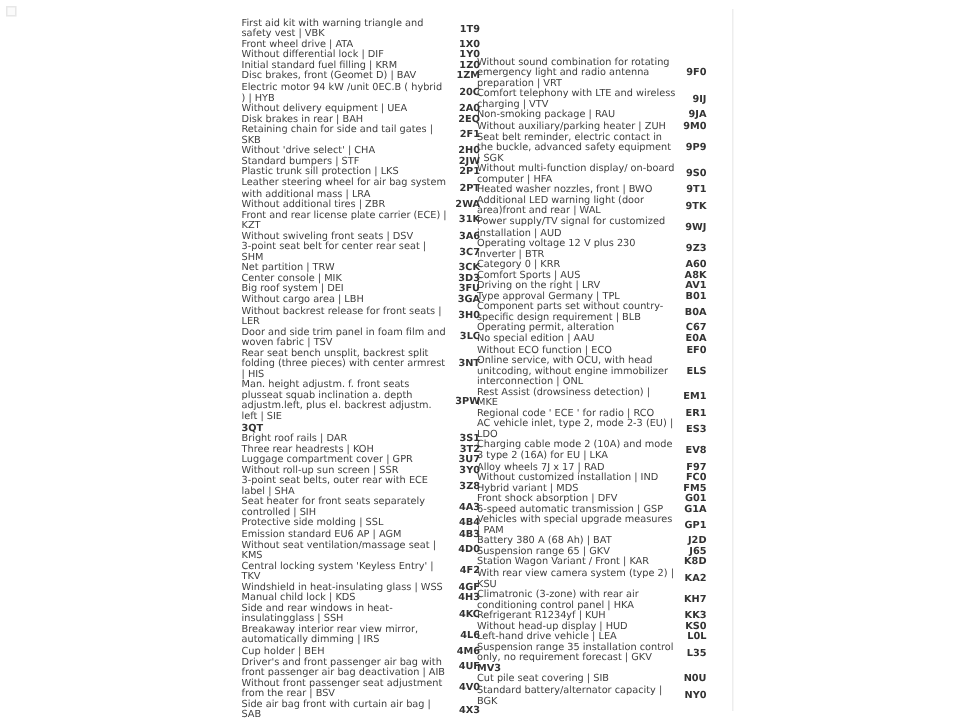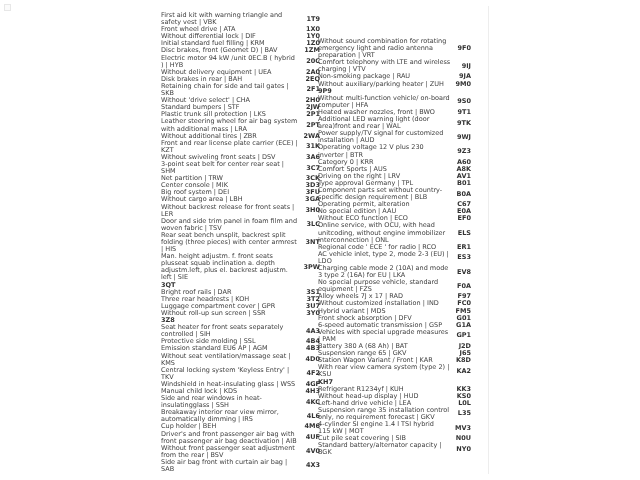--- a/index.html
+++ b/index.html
@@ -207,20 +207,21 @@
     <span class="opt-desc">Luggage compartment cover | GPR</span>
     <span class="opt-code">3U7</span>
   </div>
 
   <div class="opt-row">
     <span class="opt-desc">Without roll-up sun screen | SSR</span>
     <span class="opt-code">3Y0</span>
   </div>
 
   <div class="opt-row">
+    <span class="opt-desc">3-point seat belts, outer rear with ECE label | SHA</span>
     <span class="opt-code">3Z8</span>
   </div>
 
   <div class="opt-row">
     <span class="opt-desc">Seat heater for front seats separately controlled | SIH</span>
     <span class="opt-code">4A3</span>
   </div>
 
   <div class="opt-row">
     <span class="opt-desc">Protective side molding | SSL</span>
@@ -298,25 +299,26 @@
     <span class="opt-desc">Non-smoking package | RAU</span>
     <span class="opt-code">9JA</span>
   </div>
 
   <div class="opt-row">
     <span class="opt-desc">Without auxiliary/parking heater | ZUH</span>
     <span class="opt-code">9M0</span>
   </div>
 
   <div class="opt-row">
+    <span class="opt-desc">Seat belt reminder, electric contact in the buckle, advanced safety equipment | SGK</span>
     <span class="opt-code">9P9</span>
   </div>
 
   <div class="opt-row">
-    <span class="opt-desc">Without multi-function vehicle/ on-board computer | HFA</span>
+    <span class="opt-desc">Without multi-function display/ on-board computer | HFA</span>
     <span class="opt-code">9S0</span>
   </div>
 
   <div class="opt-row">
     <span class="opt-desc">Heated washer nozzles, front | BWO</span>
     <span class="opt-code">9T1</span>
   </div>
 
   <div class="opt-row">
     <span class="opt-desc">Additional LED warning light (door area)front and rear | WAL</span>
@@ -371,40 +373,40 @@
   <div class="opt-row">
     <span class="opt-desc">Without ECO function | ECO</span>
     <span class="opt-code">EF0</span>
   </div>
 
   <div class="opt-row">
     <span class="opt-desc">Online service, with OCU, with head unitcoding, without engine immobilizer interconnection | ONL</span>
     <span class="opt-code">ELS</span>
   </div>
 
+  <div class="opt-row">
+    <span class="opt-desc">Rest Assist (drowsiness detection) | MKE</span>
+    <span class="opt-code">EM1</span>
+  </div>
 
   <div class="opt-row">
     <span class="opt-desc">Regional code ' ECE ' for radio | RCO</span>
     <span class="opt-code">ER1</span>
   </div>
 
   <div class="opt-row">
     <span class="opt-desc">AC vehicle inlet, type 2, mode 2-3 (EU) | LDO</span>
     <span class="opt-code">ES3</span>
   </div>
 
   <div class="opt-row">
     <span class="opt-desc">Charging cable mode 2 (10A) and mode 3 type 2 (16A) for EU | LKA</span>
     <span class="opt-code">EV8</span>
   </div>
 
-  <div class="opt-row">
-    <span class="opt-desc">No special purpose vehicle, standard equipment | FZS</span>
-    <span class="opt-code">F0A</span>
-  </div>
 
   <div class="opt-row">
     <span class="opt-desc">Alloy wheels 7J x 17 | RAD</span>
     <span class="opt-code">F97</span>
   </div>
 
   <div class="opt-row">
     <span class="opt-desc">Without customized installation | IND</span>
     <span class="opt-code">FC0</span>
   </div>
@@ -444,20 +446,21 @@
     <span class="opt-desc">Station Wagon Variant / Front | KAR</span>
     <span class="opt-code">K8D</span>
   </div>
 
   <div class="opt-row">
     <span class="opt-desc">With rear view camera system (type 2) | KSU</span>
     <span class="opt-code">KA2</span>
   </div>
 
   <div class="opt-row">
+    <span class="opt-desc">Climatronic (3-zone) with rear air conditioning control panel | HKA</span>
     <span class="opt-code">KH7</span>
   </div>
 
   <div class="opt-row">
     <span class="opt-desc">Refrigerant R1234yf | KUH</span>
     <span class="opt-code">KK3</span>
   </div>
 
   <div class="opt-row">
     <span class="opt-desc">Without head-up display | HUD</span>
@@ -468,21 +471,20 @@
     <span class="opt-desc">Left-hand drive vehicle | LEA</span>
     <span class="opt-code">L0L</span>
   </div>
 
   <div class="opt-row">
     <span class="opt-desc">Suspension range 35 installation control only, no requirement forecast | GKV</span>
     <span class="opt-code">L35</span>
   </div>
 
   <div class="opt-row">
-    <span class="opt-desc">4-cylinder SI engine 1.4 l TSI hybrid 115 kW | MOT</span>
     <span class="opt-code">MV3</span>
   </div>
 
   <div class="opt-row">
     <span class="opt-desc">Cut pile seat covering | SIB</span>
     <span class="opt-code">N0U</span>
   </div>
 
   <div class="opt-row">
     <span class="opt-desc">Standard battery/alternator capacity | BGK</span>

